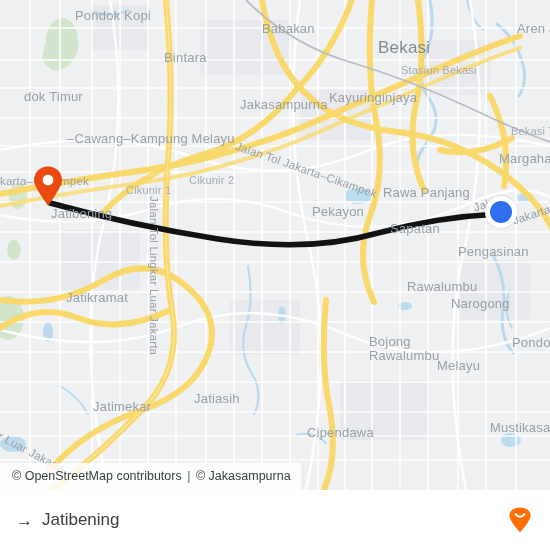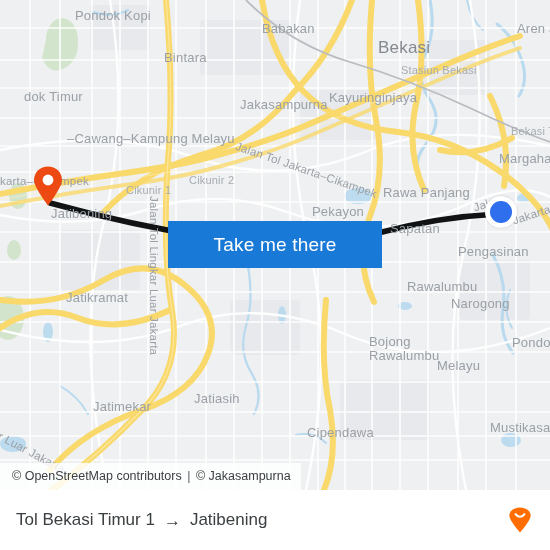--- a/index.html
+++ b/index.html
@@ -295,32 +295,30 @@
       <svg width="30" height="40" viewBox="0 0 30 40">
         <path d="M15 39.5 C15 39.5 29 21.5 29 14 C29 6.3 22.7 0.5 15 0.5 C7.3 0.5 1 6.3 1 14 C1 21.5 15 39.5 15 39.5 Z" fill="#ec4a12"></path>
         <circle cx="15" cy="14" r="5.4" fill="#ffffff"></circle>
       </svg>
     </div>
 
     <div class="dot-dest">
       <i></i>
     </div>
 
-    <button class="cta">Take me there</button>
 
     <div class="attrib">
       <span>© OpenStreetMap contributors</span>
       <span class="sep">|</span>
       <span>© Jakasampurna</span>
     </div>
   </div>
 
   <div class="bottom">
     <div class="route-title">
-      <span>Tol Bekasi Timur 1</span>
       <span class="arrow-icon">→</span>
       <span>Jatibening</span>
     </div>
     <div class="spacer"></div>
     <div class="brand">
       <svg class="brand-mark" width="24" height="26" viewBox="0 0 24 26">
         <path d="M12 25.5 C12 25.5 22.6 13.6 22.6 8.8 C22.6 3.6 17.8 0.5 12 0.5 C6.2 0.5 1.4 3.6 1.4 8.8 C1.4 13.6 12 25.5 12 25.5 Z" fill="#ff6d00"></path>
         <path d="M7.6 7.2 q4.4 5.2 8.8 0" stroke="#ffffff" stroke-width="2.1" fill="none" stroke-linecap="round"></path>
       </svg>
     </div>

